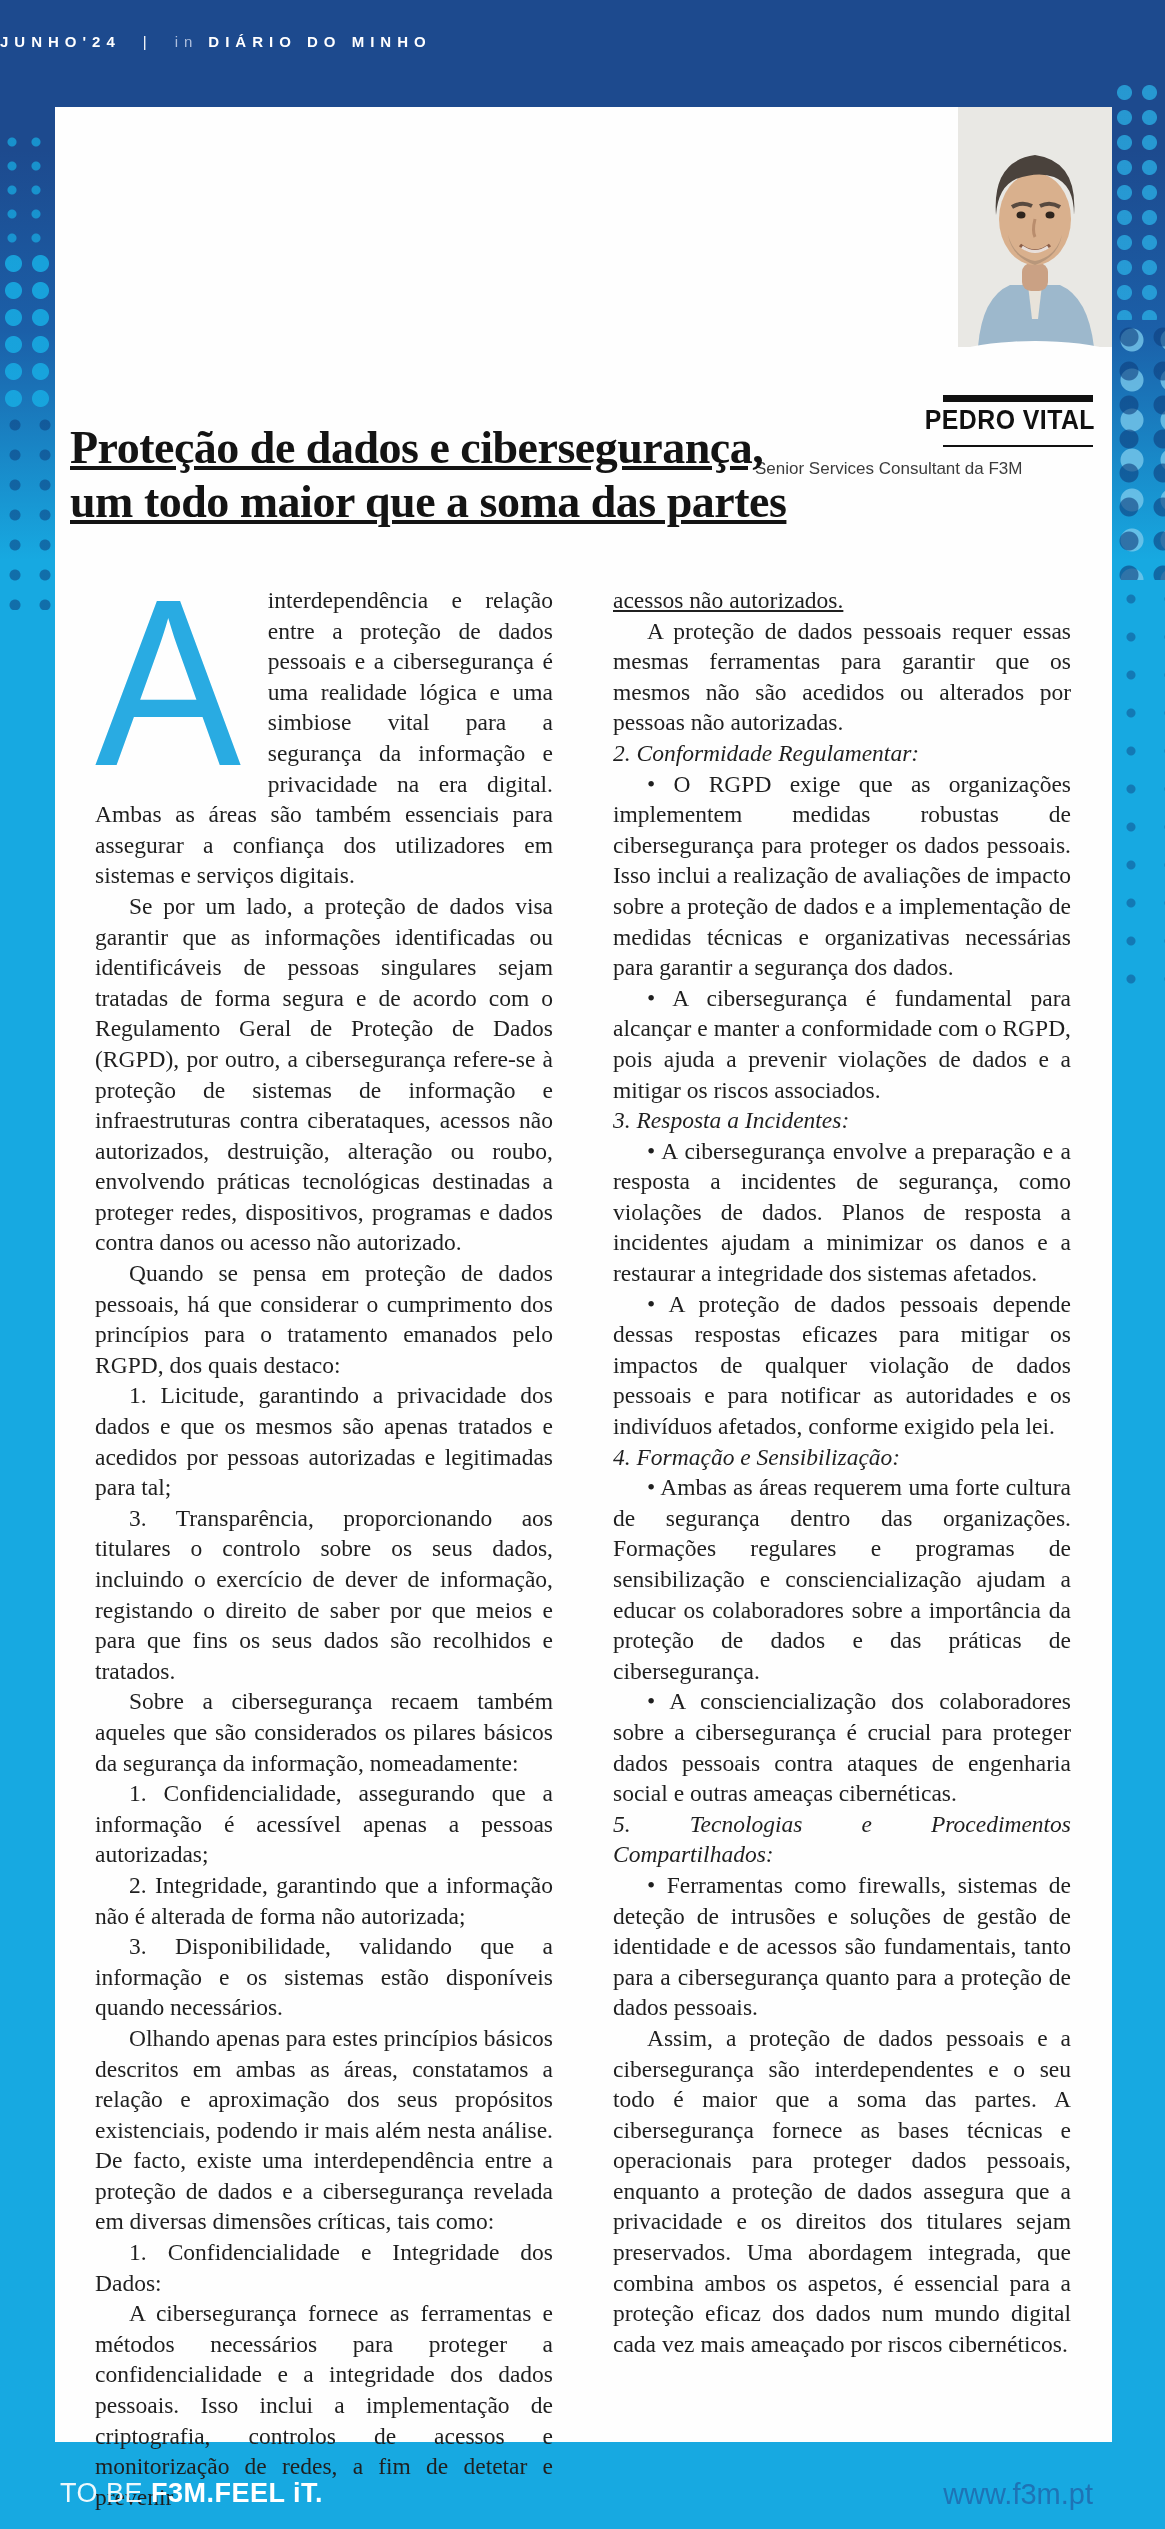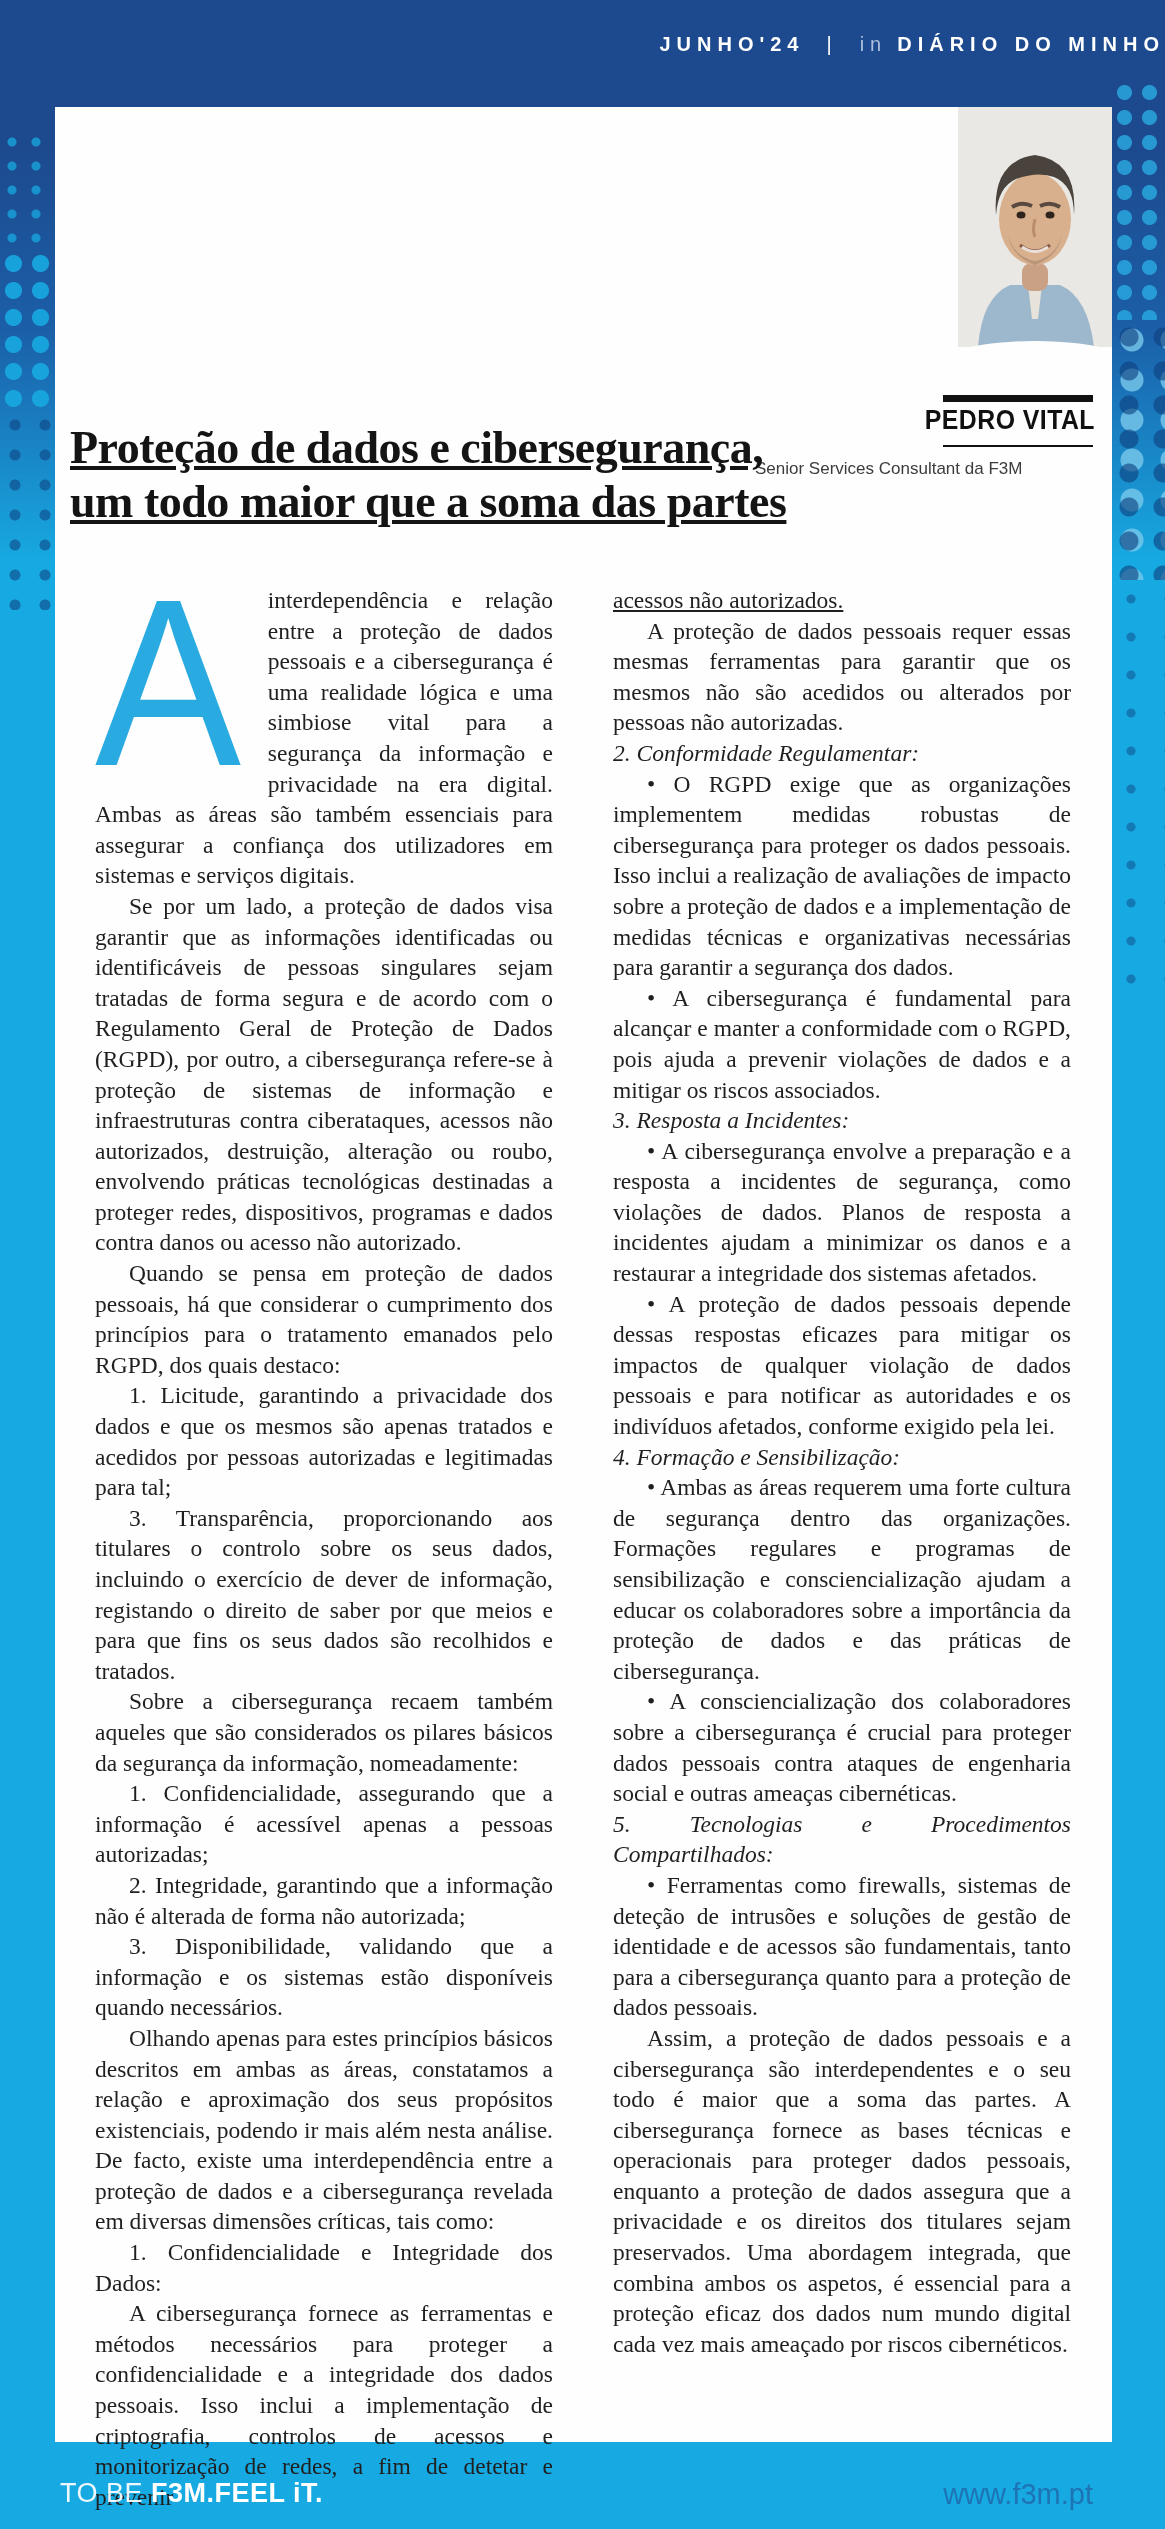--- a/index.html
+++ b/index.html
@@ -32,23 +32,23 @@
   .dots-e{right:0;top:320px;width:53px;height:260px;
     background-image:radial-gradient(circle,rgba(13,62,125,.6) 0 9px,transparent 10px),
                      radial-gradient(circle,rgba(120,200,235,.8) 0 11px,transparent 12px);
     background-size:34px 34px,40px 40px;}
   .dots-f{right:0;top:580px;width:53px;height:420px;
     background-image:radial-gradient(circle,rgba(13,62,125,.45) 0 4px,transparent 5px);
     background-size:38px 38px;}
 
   .masthead{
     position:absolute;top:33px;left:0;width:100%;
-    text-align:right;color:#fff;
-    font-family:"Liberation Sans", sans-serif;
-    font-size:20px;font-weight:bold;letter-spacing:6px;
+    text-align:left;color:#fff;
+    font-family:"Liberation Sans", sans-serif;
+    font-size:15px;font-weight:bold;letter-spacing:6px;
     white-space:nowrap;
   }
   .masthead .sep{padding:0 22px;font-weight:normal;}
   .masthead .prefix{color:#aebfdd;font-weight:normal;text-transform:lowercase;padding-right:10px;}
 
   .card{
     position:absolute;left:55px;top:107px;width:1057px;height:2335px;
     background:#fefefe;
   }
 

